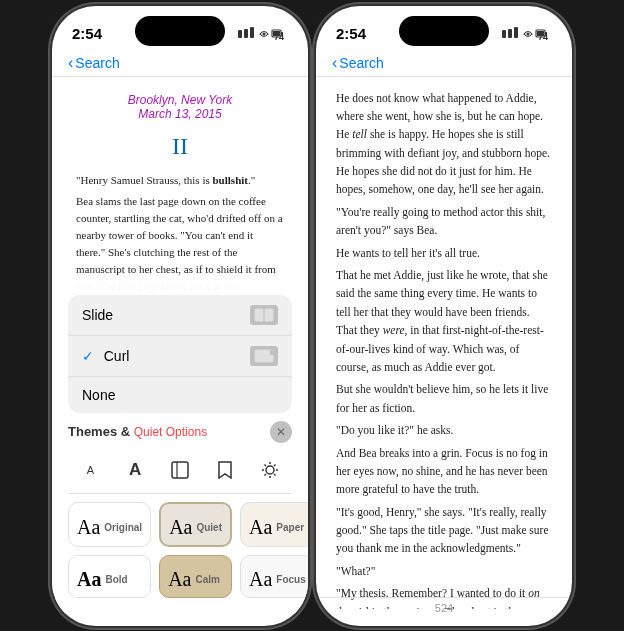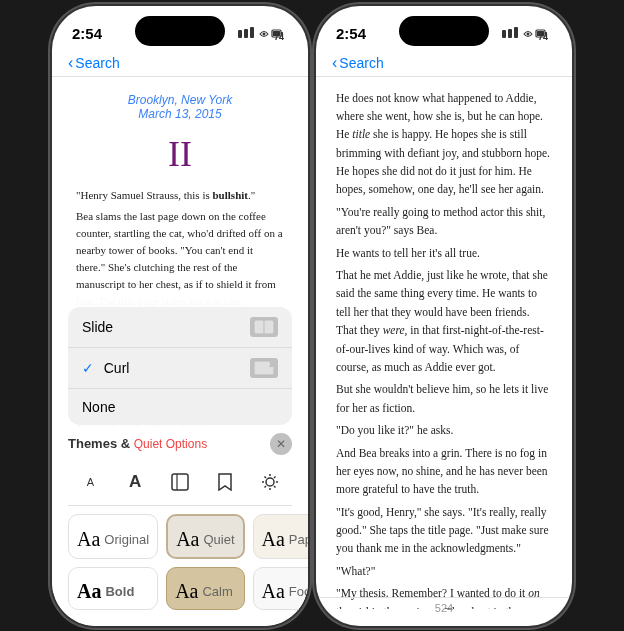--- a/index.html
+++ b/index.html
@@ -75,49 +75,49 @@
     .book-content {
       flex: 1;
       overflow: hidden;
       position: relative;
     }
 
     .book-header {
       text-align: center;
       padding: 16px 20px 8px;
       font-size: 12px;
-      color: #3b82f6;
+      color: #a21caf;
       font-style: italic;
     }
 
     .book-chapter {
       text-align: center;
-      color: #701a75;
-      font-size: 36px;
+      color: #0369a1;
+      font-size: 24px;
       font-weight: 300;
       padding: 4px 0;
       font-family: Georgia, serif;
     }
 
     .book-text {
       padding: 8px 24px;
       font-size: 11px;
       line-height: 1.55;
       color: #222;
       font-family: Georgia, serif;
     }
 
     .book-text p { margin-bottom: 4px; }
     .italic { font-style: italic; }
     .bold { font-weight: bold; }
 
     
     .overlay-panel {
       position: absolute;
-      bottom: 0;
+      bottom: 12px;
       left: 0;
       right: 0;
       background: rgba(255,255,255,0.97);
       border-top-left-radius: 16px;
       border-top-right-radius: 16px;
       padding: 12px 16px 16px;
       z-index: 20;
     }
 
     
@@ -232,22 +232,23 @@
       border-color: #b8a070;
     }
 
     .theme-aa {
       font-size: 20px;
       font-weight: 500;
       font-family: Georgia, serif;
     }
 
     .theme-name {
-      font-size: 13px;
+      font-size: 10px;
       color: #666;
+      font-weight: bold;
     }
 
     .theme-card.original { background: #fff; }
     .theme-card.paper { background: #f5f0e8; }
     .theme-card.bold { background: #fff; }
     .theme-card.focus { background: #f8f8f8; }
 
     .theme-card.bold .theme-aa { font-weight: 800; }
 
     
@@ -449,27 +450,27 @@
   </div>
 
   <div class="nav-bar">
     <div class="nav-back">
       <span class="nav-back-icon">‹</span>
       <span>Search</span>
     </div>
   </div>
 
   <div class="reading-content">
-    <p>He does not know what happened to Addie, where she went, how she is, but he can hope. He <span class="italic">title</span> she is happy. He hopes she is still brimming with defiant joy, and stubborn hope. He hopes she did not do it just for him. He hopes, somehow, one day, he'll see her again.</p>
+    <p>He does not know what happened to Addie, where she went, how she is, but he can hope. He <span class="italic">tell</span> she is happy. He hopes she is still brimming with defiant joy, and stubborn hope. He hopes she did not do it just for him. He hopes, somehow, one day, he'll see her again.</p>
     <p>"You're really going to method actor this shit, aren't you?" says Bea.</p>
     <p>He wants to tell her it's all true.</p>
     <p>That he met Addie, just like he wrote, that she said the same thing every time. He wants to tell her that they would have been friends. That they <span class="italic">were,</span> in that first-night-of-the-rest-of-our-lives kind of way. Which was, of course, as much as Addie ever got.</p>
     <p>But she wouldn't believe him, so he lets it live for her as fiction.</p>
     <p>"Do you like it?" he asks.</p>
-    <p>And Bea breaks into a grin. There is no fog in her eyes now, no shine, and he has never been more grateful to have the truth.</p>
+    <p>And Bea breaks into a grin. Focus is no fog in her eyes now, no shine, and he has never been more grateful to have the truth.</p>
     <p>"It's good, Henry," she says. "It's really, really good." She taps the title page. "Just make sure you thank me in the acknowledgments."</p>
     <p>"What?"</p>
     <p>"My thesis. Remember? I wanted to do it <span class="italic">on</span> the girl in those pieces. The ghost in the <span class="italic">—</span> still. That's her, isn't it?"</p>
 
   </div>
 
   <div class="page-number">524</div>
 </div>
 
 </body></html>

